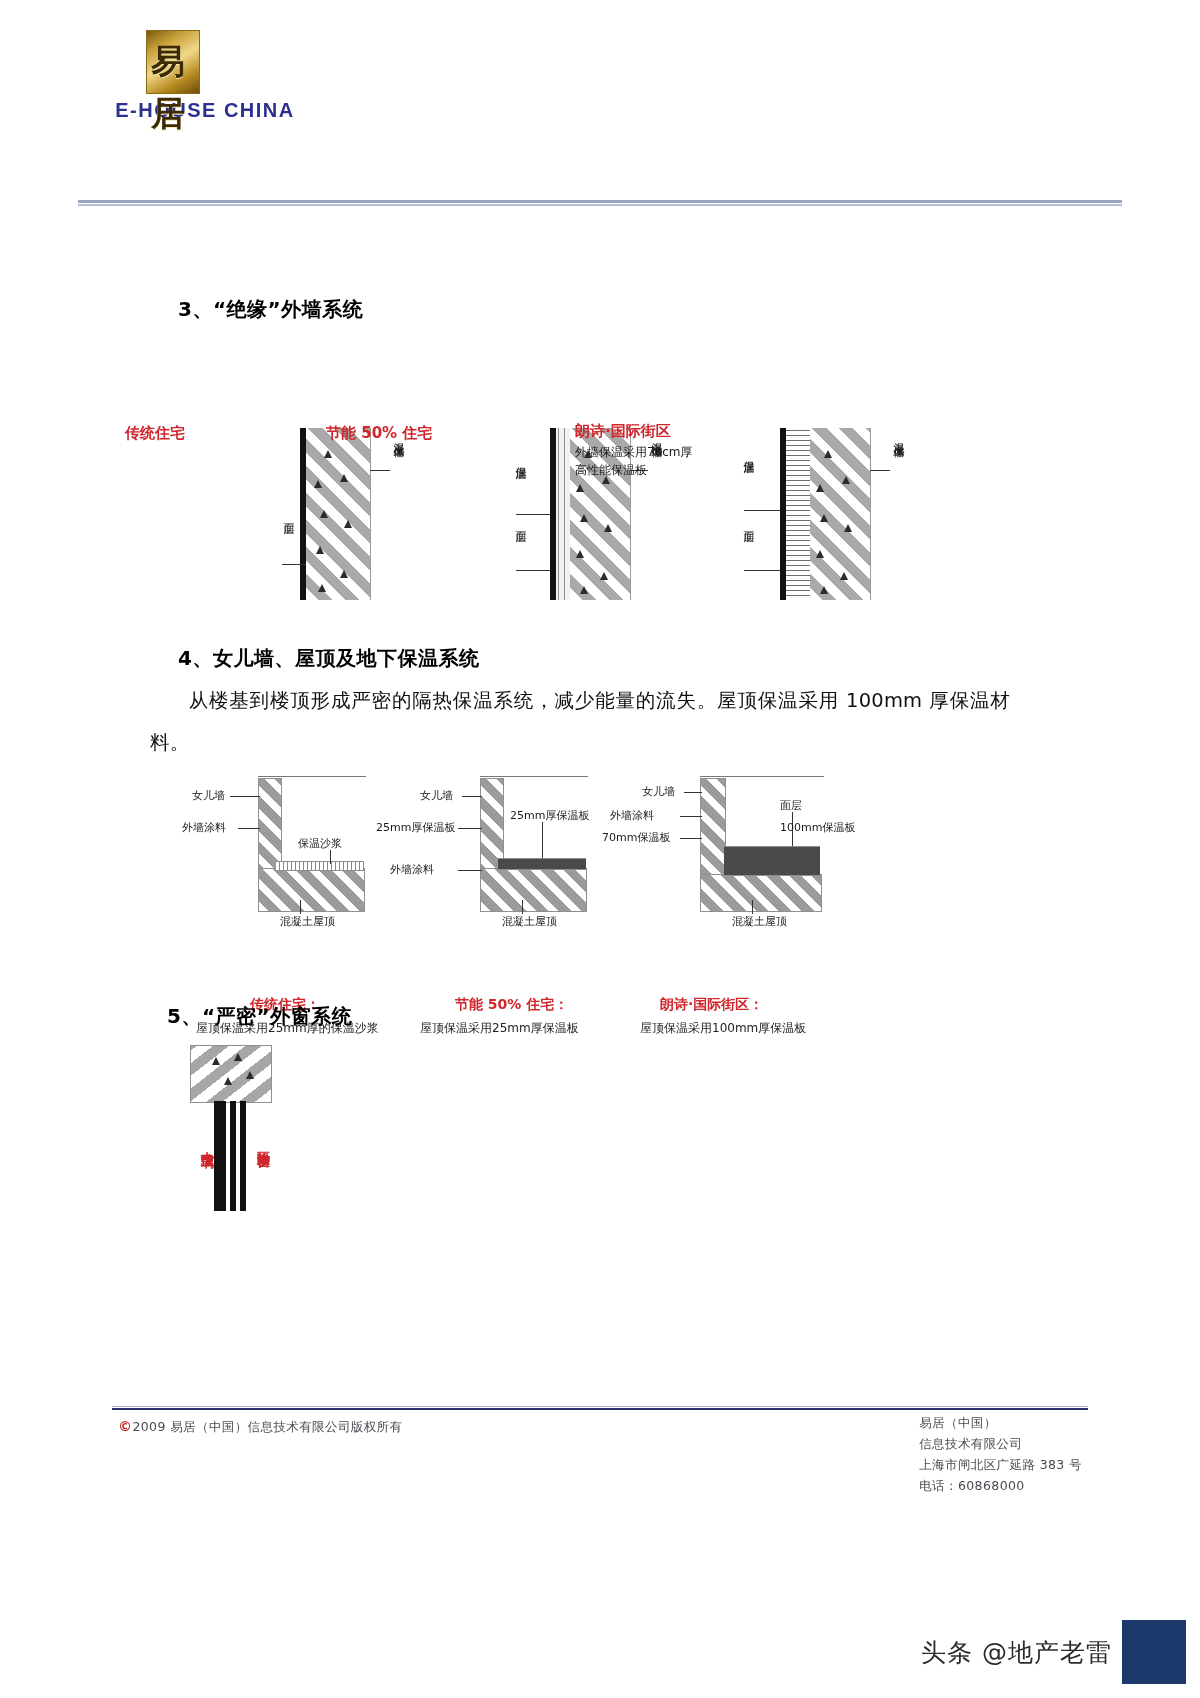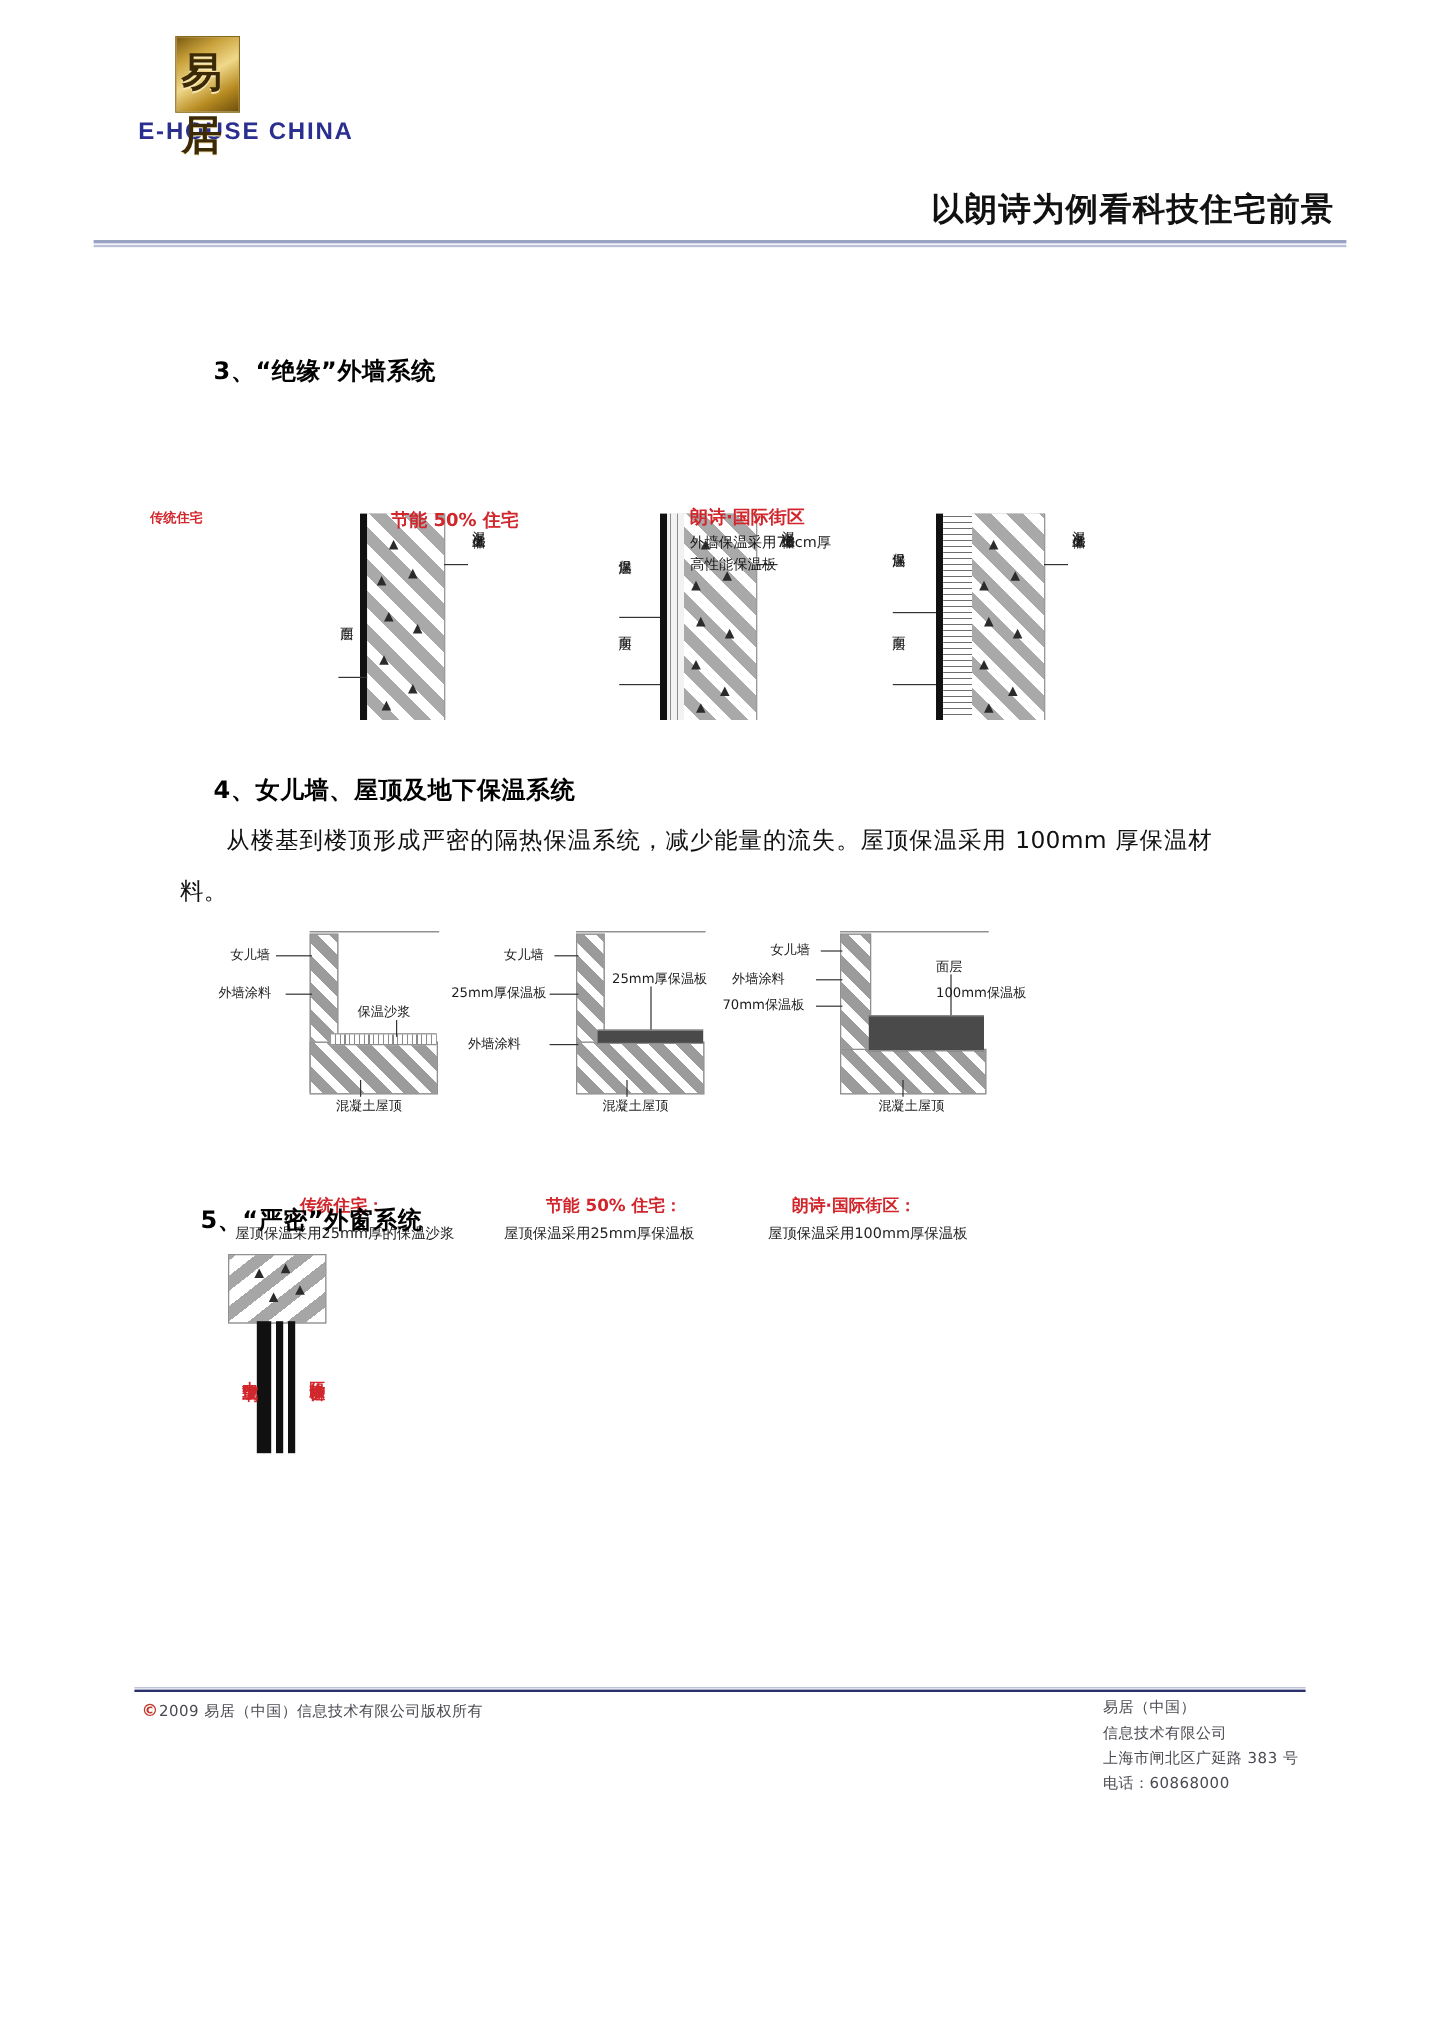--- a/index.html
+++ b/index.html
@@ -128,32 +128,31 @@
 
 <div class="page">
 
   <div class="logo">
     <div class="logo-mark">
       <div class="logo-glyph">易居</div>
     </div>
     <div class="logo-text">E-HOUSE CHINA</div>
   </div>
 
-  <div class="hdr-title">以朗诗为例看科技住宅前景</div>
   <div class="hdr-rule">
     <div class="r1"></div>
       <div class="r2"></div>
       <div class="r3"></div>
   </div>
 
   <div class="h3" style="top:296px">3、“绝缘”外墙系统</div>
 
   <div class="diagram" style="left:120px;top:418px;width:880px;height:190px">
 
-    <div class="lbl red" style="left:5px;top:6px;font-size:11px">传统住宅</div>
+    <div class="lbl red" style="left:5px;top:6px;font-size:15px">传统住宅</div>
     <div class="wall" style="left:180px;top:10px;width:70px;height:172px">
       <div class="face"></div>
       <div class="conc" style="left:6px;width:64px"></div>
       <div class="tri up" style="left:24px;top:22px"></div>
       <div class="tri up" style="left:14px;top:52px"></div>
       <div class="tri up" style="left:40px;top:46px"></div>
       <div class="tri up" style="left:20px;top:82px"></div>
       <div class="tri up" style="left:44px;top:92px"></div>
       <div class="tri up" style="left:16px;top:118px"></div>
       <div class="tri up" style="left:40px;top:142px"></div>
@@ -299,14 +298,18 @@
   <div class="ft-left">
     <span class="ft-c">©</span><span>2009 易居（中国）信息技术有限公司版权所有</span>
   </div>
   <div class="ft-right">
     <div>易居（中国）</div>
     <div>信息技术有限公司</div>
     <div>上海市闸北区广延路 383 号</div>
     <div>电话：60868000</div>
   </div>
 
+  <div class="wm">
+    <div class="wm-text">头条 @地产老雷</div>
+    <div class="wm-badge"></div>
+  </div>
 
 </div>
 
 </body></html>

